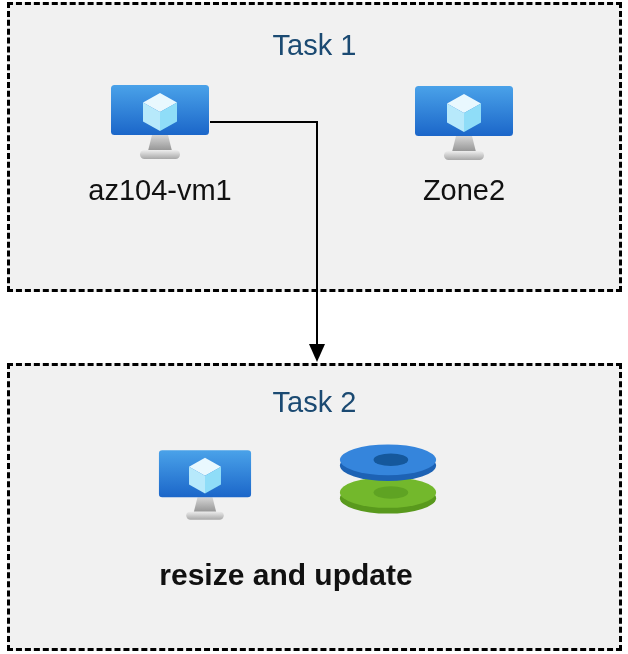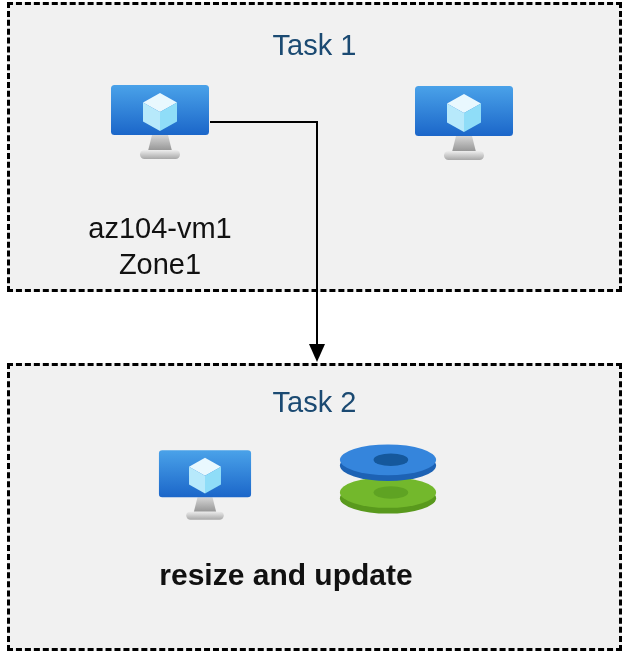--- a/index.html
+++ b/index.html
@@ -34,21 +34,20 @@
   .task1 .task-title { top: 24px; }
   .task2 .task-title { top: 20px; }
   .icon { position: absolute; }
   .vm-label {
     position: absolute;
     text-align: center;
     font-size: 29px;
     line-height: 36px;
     color: #111111;
     white-space: nowrap;
-    margin-top: 38px;
   }
   .caption {
     position: absolute;
     text-align: center;
     font-size: 30px;
     color: #111111;
     white-space: nowrap;
     font-weight: bold;
   }
   .connector {
@@ -86,21 +85,20 @@
         <rect x="30" y="65" width="40" height="9" rx="4.5" fill="url(#base1)"></rect>
         <rect x="1" y="0" width="98" height="50" rx="3.5" fill="url(#scr1)"></rect>
         <polygon points="50,8 67,17.5 50,27 33,17.5" fill="#e9f8fe"></polygon>
         <polygon points="33,17.5 50,27 50,46 33,36.5" fill="#b7e9fb"></polygon>
         <polygon points="67,17.5 67,36.5 50,46 50,27" fill="#8fddf8"></polygon>
       </svg>
     </div>
 
     <div class="vm-label" style="left:50px; top:167px; width:200px;">
       <div>az104-vm1</div>
-      <div>Zone1</div>
     </div>
 
     <div class="icon" style="left:404px; top:81px; width:100px; height:76px;">
       <svg viewBox="0 0 100 76" width="100" height="76" aria-hidden="true">
         <defs>
           <linearGradient id="scr2" x1="0" y1="0" x2="0" y2="1">
             <stop offset="0" stop-color="#4aa2e9"></stop>
               <stop offset="1" stop-color="#1b66c9"></stop>
           </linearGradient>
           <linearGradient id="stand2" x1="0" y1="0" x2="0" y2="1">
@@ -115,20 +113,21 @@
         <polygon points="42,50 58,50 62,66 38,66" fill="url(#stand2)"></polygon>
         <rect x="30" y="65" width="40" height="9" rx="4.5" fill="url(#base2)"></rect>
         <rect x="1" y="0" width="98" height="50" rx="3.5" fill="url(#scr2)"></rect>
         <polygon points="50,8 67,17.5 50,27 33,17.5" fill="#e9f8fe"></polygon>
         <polygon points="33,17.5 50,27 50,46 33,36.5" fill="#b7e9fb"></polygon>
         <polygon points="67,17.5 67,36.5 50,46 50,27" fill="#8fddf8"></polygon>
       </svg>
     </div>
 
     <div class="vm-label" style="left:354px; top:167px; width:200px;">
+      <div>Zone2</div>
     </div>
   </div>
 
   <div class="task-box task2">
     <div class="task-title">Task 2</div>
 
     <div class="icon" style="left:148px; top:84px; width:94px; height:72px;">
       <svg viewBox="0 0 100 76" width="94" height="72" aria-hidden="true">
         <defs>
           <linearGradient id="scr3" x1="0" y1="0" x2="0" y2="1">

